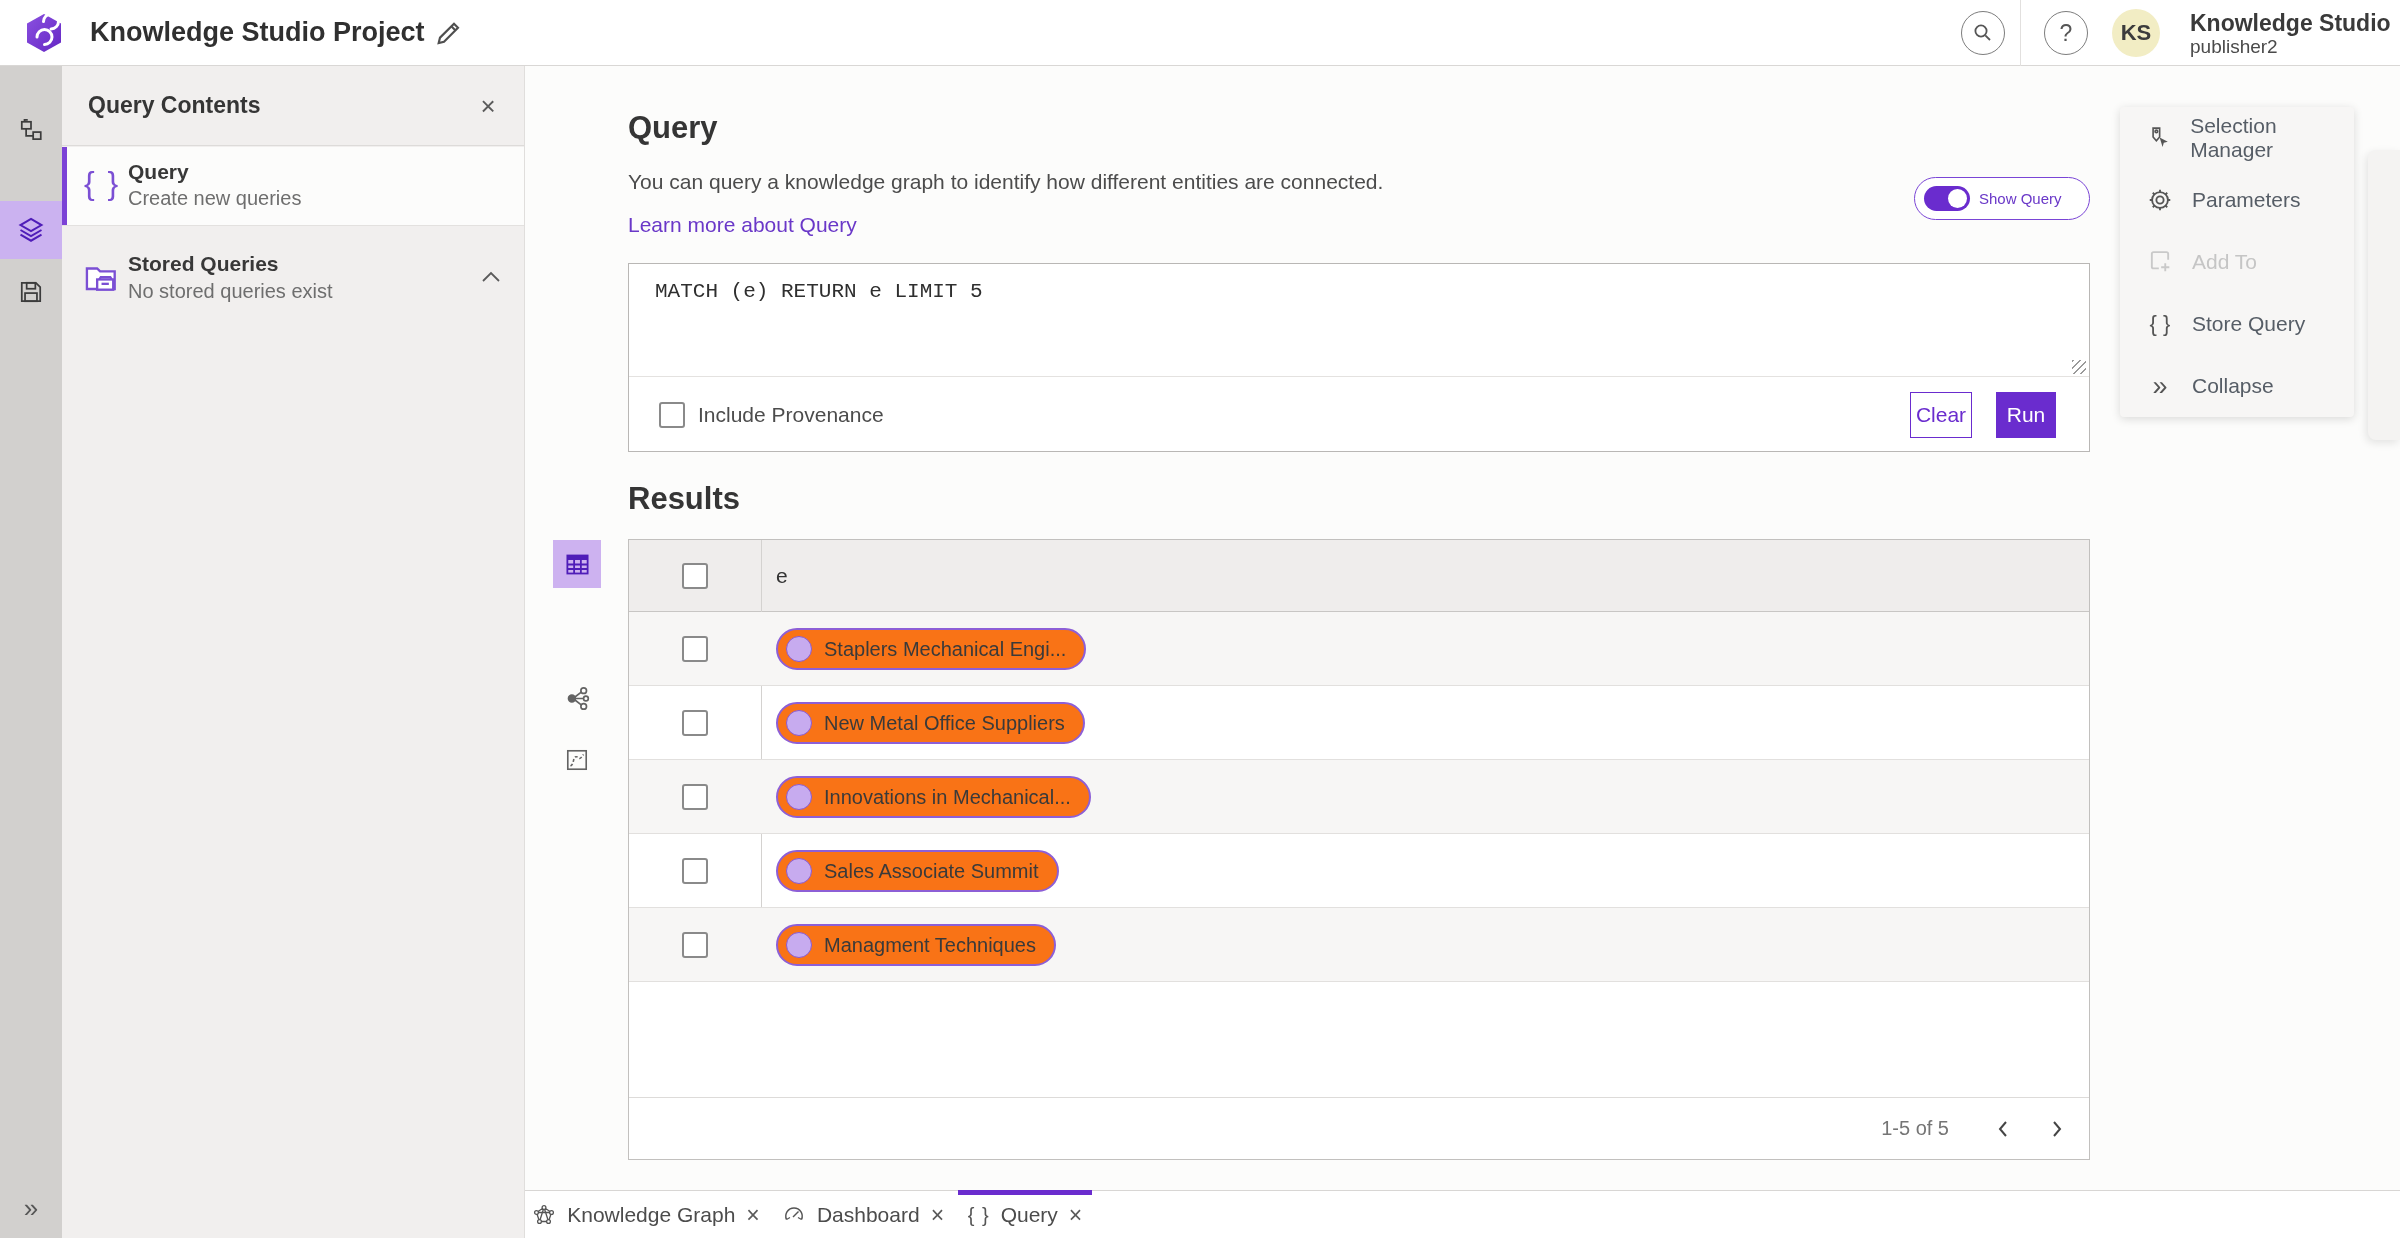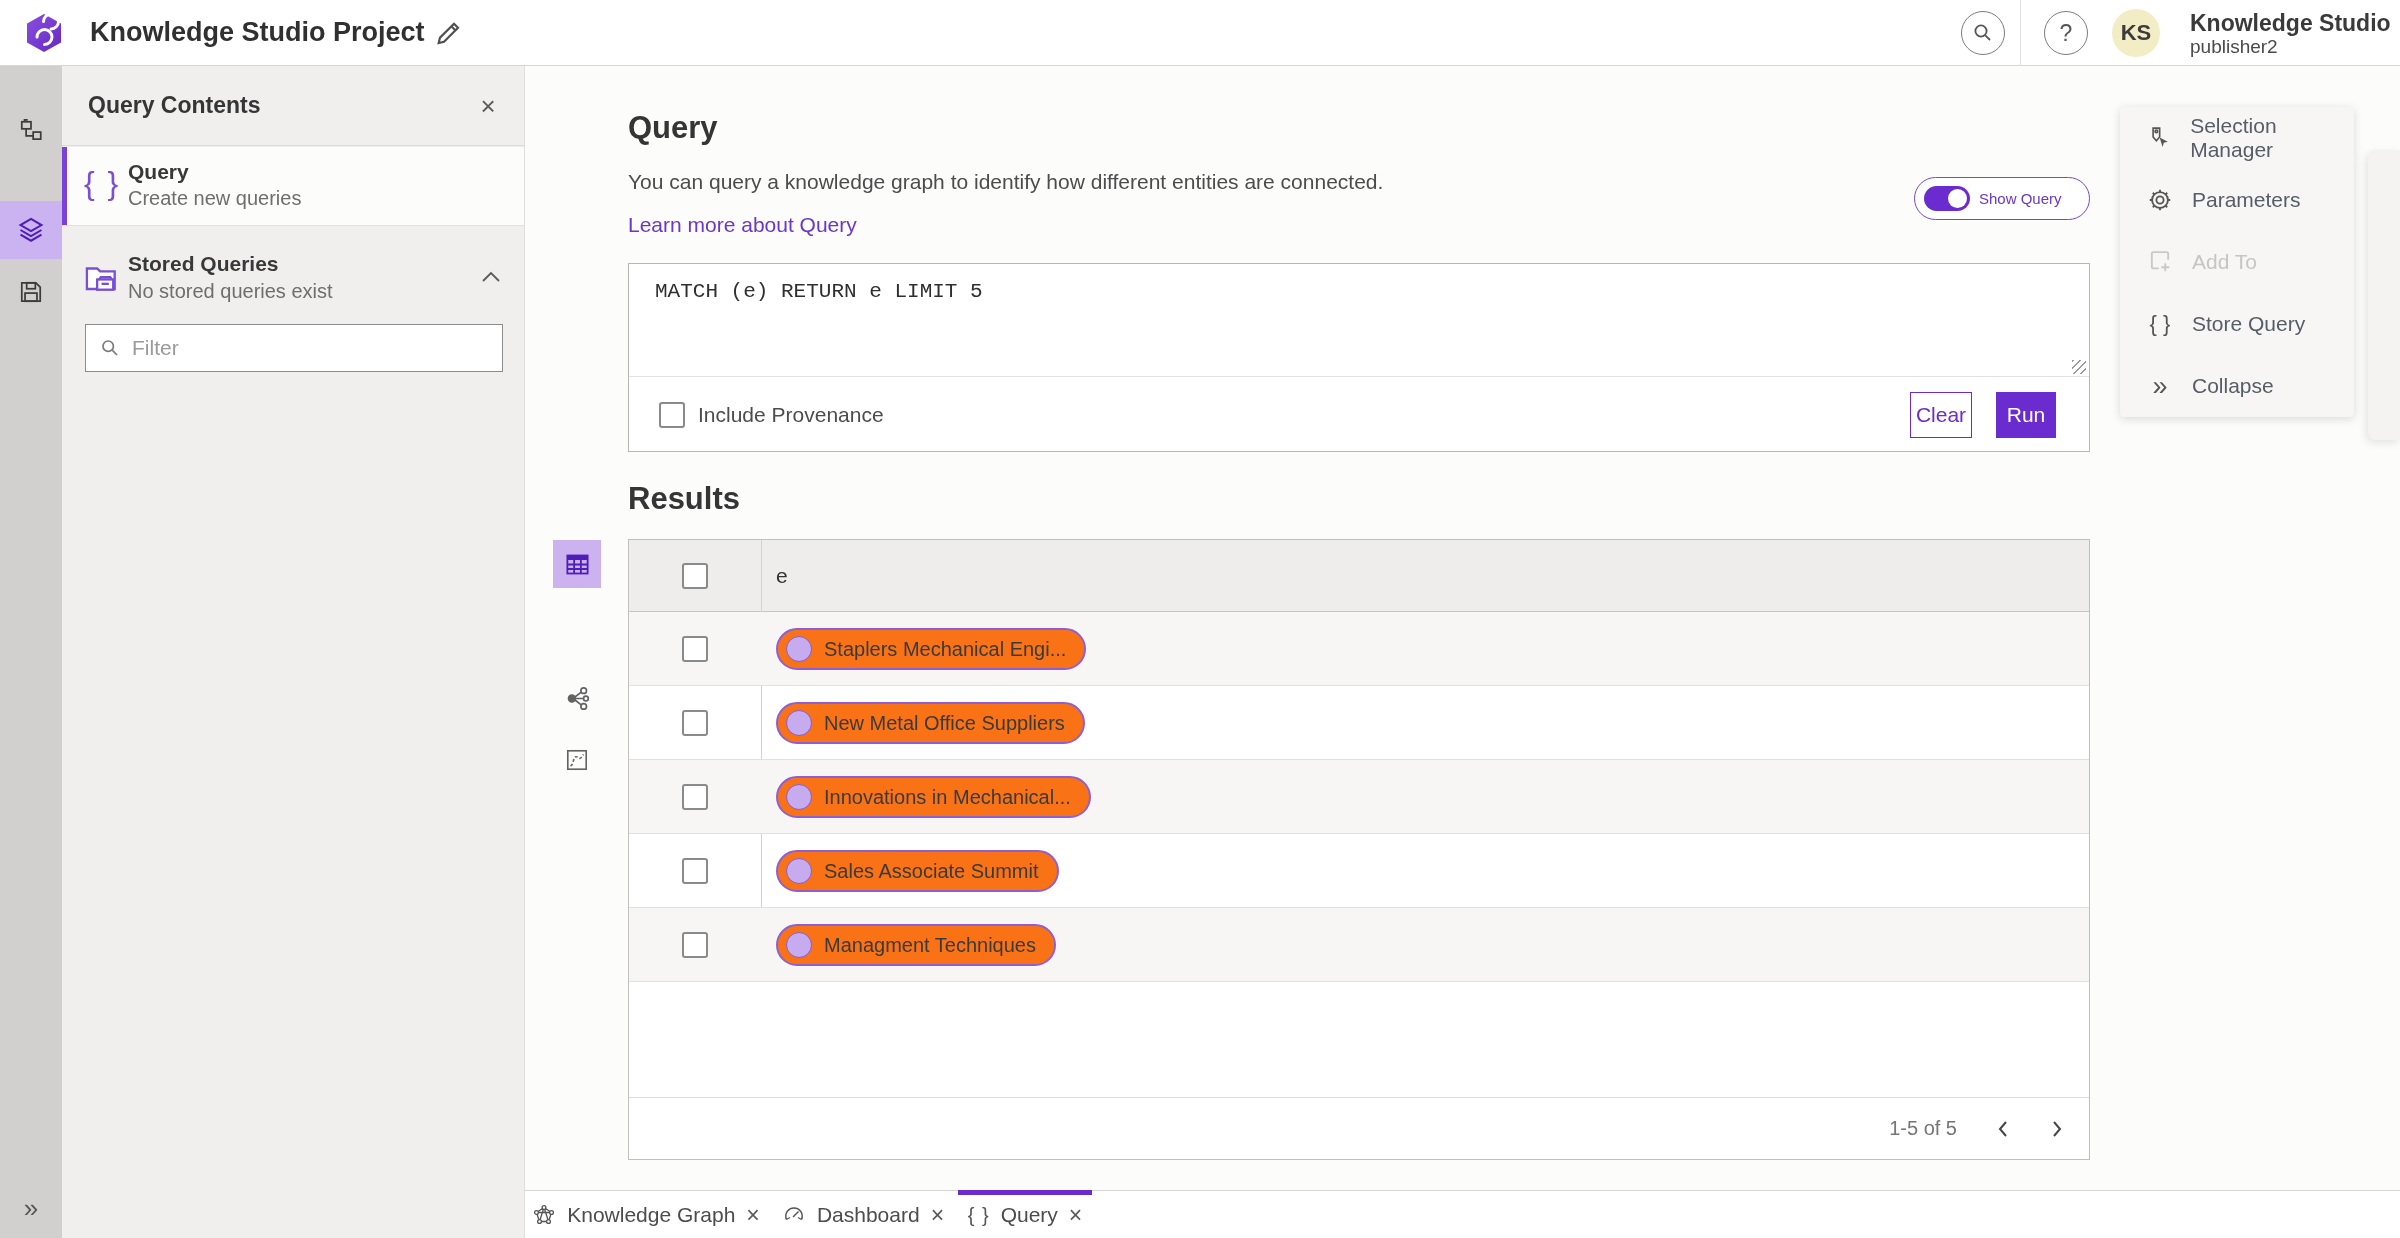--- a/index.html
+++ b/index.html
@@ -98,21 +98,21 @@
   .hdr-e { position:absolute; left:147px; top:24px; font-size:21px; color:#333; }
   .tbl-row { position:absolute; left:0; width:100%; height:74px; border-bottom:1px solid #e2e0de; }
   .tbl-row.striped { background:#f7f6f5; }
   .row-check { position:absolute; left:53px; top:24px; }
   .pill { position:absolute; left:147px; top:16px; height:42px; border:2px solid #8d5fd6; border-radius:21px;
           background:#f97316; display:flex; align-items:center; padding:0 18px 0 8px; cursor:pointer; }
   .pill .dot { width:26px; height:26px; border-radius:50%; background:#c7abef; border:1.5px solid #8a5ad1; }
   .pill .txt { font-size:20px; color:#3a3a3a; margin-left:12px; white-space:nowrap; }
   .tbl-footer { position:absolute; left:0; bottom:0; width:100%; height:62px; border-top:1px solid #dddbd9;
                 display:flex; align-items:center; justify-content:flex-end; }
-  .range-txt { font-size:20px; color:#757575; margin-right:28px; }
+  .range-txt { font-size:20px; color:#757575; margin-right:36px; }
   .page-btn { width:36px; height:36px; display:flex; align-items:center; justify-content:center; cursor:pointer; }
   .page-btn.next { margin-right:14px; }
 
   
   .right-card { position:absolute; left:2120px; top:107px; width:234px; height:310px; background:#f7f6f5;
                 border-radius:4px; box-shadow:0 2px 10px rgba(0,0,0,0.14); z-index:15; }
   .rc-item { position:absolute; left:0; width:100%; height:62px; display:flex; align-items:center;
              padding-left:26px; cursor:pointer; }
   .rc-item .lbl { font-size:21px; color:#565d66; margin-left:18px; }
   .rc-item.disabled { cursor:default; }
@@ -222,27 +222,20 @@
       <path d="M10.5 13 L11.5 11.5 H18 L19 13"></path>
       <path d="M12 16 H17"></path>
     </svg>
     <div class="pi-title">Stored Queries</div>
     <div class="pi-sub">No stored queries exist</div>
     <svg class="chev" width="22" height="14" viewBox="0 0 22 14" fill="none" stroke="#5a5a5a" stroke-width="1.8">
       <path d="M3 11 L11 3 L19 11"></path>
     </svg>
   </div>
 
-  <div class="filter-box">
-    <svg width="20" height="20" viewBox="0 0 20 20" fill="none" stroke="#7a7a7a" stroke-width="1.7">
-      <circle cx="8.2" cy="8.2" r="5.2"></circle>
-        <path d="M12.2 12.2 L17 17"></path>
-    </svg>
-    <input type="text" placeholder="Filter" style="">
-  </div>
 </aside>
 
 <main class="main">
 
   <div class="h1 query-h1">Query</div>
   <div class="query-desc">You can query a knowledge graph to identify how different entities are connected.</div>
   <div class="learn-link">Learn more about Query</div>
 
   <div class="show-toggle">
     <div class="toggle-track">

